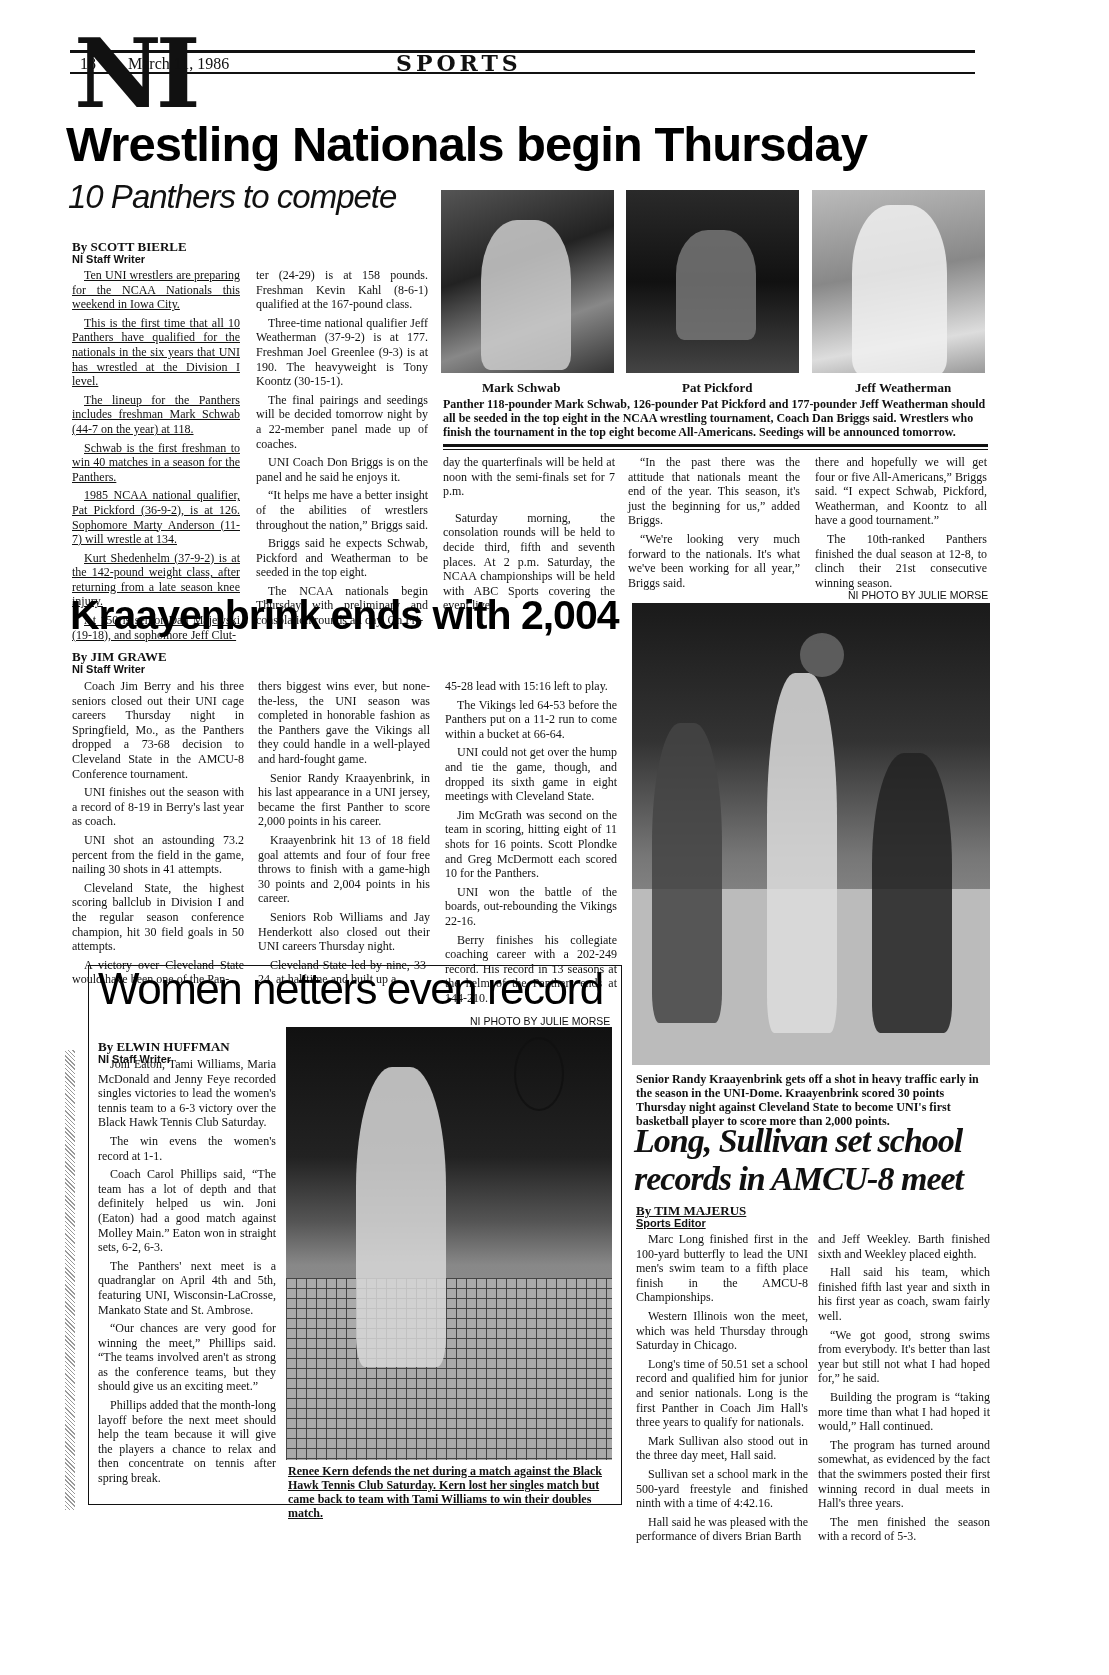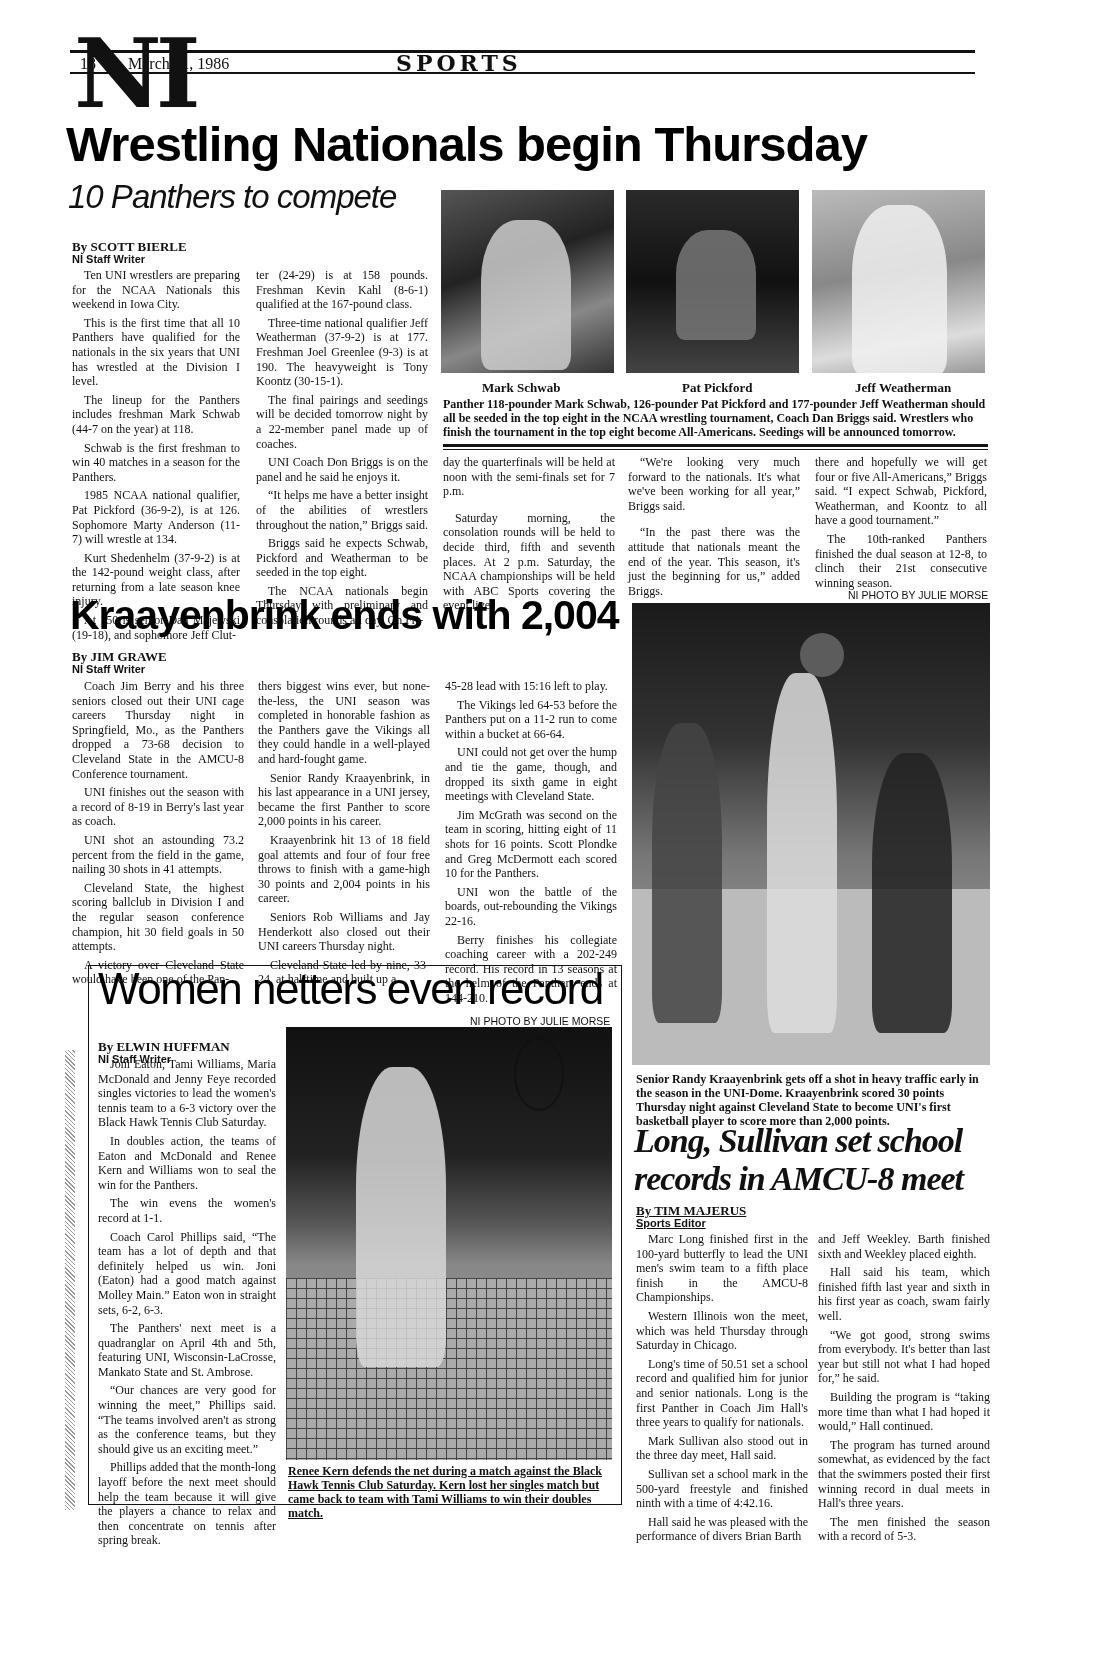--- a/index.html
+++ b/index.html
@@ -40,21 +40,21 @@
 <div class="abs section" style="left:396px;top:50px;">SPORTS</div>
 
 <div class="abs hed" style="left:66px;top:116px;font-size:49px;">Wrestling Nationals begin Thursday</div>
 <div class="abs dek" style="left:68px;top:178px;">10 Panthers to compete</div>
 
 <div class="abs byline" style="left:72px;top:240px;">
   <div>By SCOTT BIERLE</div>
   <div class="role">NI Staff Writer</div>
 </div>
 
-<div class="abs col" style="left:72px;top:268px;width:168px;">
+<div class="abs col" style="left:72px;top:268px;width:168px;text-decoration:underline;">
   <p>Ten UNI wrestlers are preparing for the NCAA Nationals this weekend in Iowa City.</p>
   <p>This is the first time that all 10 Panthers have qualified for the nationals in the six years that UNI has wrestled at the Division I level.</p>
   <p>The lineup for the Panthers includes freshman Mark Schwab (44-7 on the year) at 118.</p>
   <p>Schwab is the first freshman to win 40 matches in a season for the Panthers.</p>
   <p>1985 NCAA national qualifier, Pat Pickford (36-9-2), is at 126. Sophomore Marty Anderson (11-7) will wrestle at 134.</p>
   <p>Kurt Shedenhelm (37-9-2) is at the 142-pound weight class, after returning from a late season knee injury.</p>
   <p>At 150 is senior Dan Majewski (19-18), and sophomore Jeff Clut-</p>
 </div>
 <div class="abs col" style="left:256px;top:268px;width:172px;font-family:Liberation Serif, serif;">
   <p style="text-indent:0">ter (24-29) is at 158 pounds. Freshman Kevin Kahl (8-6-1) qualified at the 167-pound class.</p>
@@ -82,22 +82,22 @@
 <div class="abs cap" style="left:443px;top:397px;width:545px;">Panther 118-pounder Mark Schwab, 126-pounder Pat Pickford and 177-pounder Jeff Weatherman should all be seeded in the top eight in the NCAA wrestling tournament, Coach Dan Briggs said. Wrestlers who finish the tournament in the top eight become All-Americans. Seedings will be announced tomorrow.</div>
 
 <div class="rule" style="left:443px;top:444px;width:545px;height:3px;"></div>
 <div class="rule" style="left:443px;top:449px;width:545px;height:1px;"></div>
 
 <div class="abs col" style="left:443px;top:455px;width:172px;">
   <p style="text-indent:0;margin-bottom:12px;">day the quarterfinals will be held at noon with the semi-finals set for 7 p.m.</p>
   <p>Saturday morning, the consolation rounds will be held to decide third, fifth and seventh places. At 2 p.m. Saturday, the NCAA championships will be held with ABC Sports covering the event live.</p>
 </div>
 <div class="abs col" style="left:628px;top:455px;width:172px;">
+  <p>“In the past there was the attitude that nationals meant the end of the year. This season, it's just the beginning for us,” added Briggs.</p>
   <p style="margin-bottom:12px;">“We're looking very much forward to the nationals. It's what we've been working for all year,” Briggs said.</p>
-  <p>“In the past there was the attitude that nationals meant the end of the year. This season, it's just the beginning for us,” added Briggs.</p>
   <p>“Anything can happen down</p>
 </div>
 <div class="abs col" style="left:815px;top:455px;width:172px;">
   <p style="text-indent:0">there and hopefully we will get four or five All-Americans,” Briggs said. “I expect Schwab, Pickford, Weatherman, and Koontz to all have a good tournament.”</p>
   <p>The 10th-ranked Panthers finished the dual season at 12-8, to clinch their 21st consecutive winning season.</p>
 </div>
 
 <div class="abs hed" style="left:70px;top:592px;font-size:41px;">Kraayenbrink ends with 2,004</div>
 <div class="abs credit" style="left:848px;top:589px;">NI PHOTO BY JULIE MORSE</div>
 
@@ -142,21 +142,20 @@
 <div class="shade"></div>
 <div class="abs hed" style="left:98px;top:964px;font-size:44px;font-weight:normal;letter-spacing:-1.5px;">Women netters even record</div>
 <div class="abs credit" style="left:470px;top:1015px;">NI PHOTO BY JULIE MORSE</div>
 
 <div class="abs byline" style="left:98px;top:1040px;">
   <div>By ELWIN HUFFMAN</div>
   <div class="role">NI Staff Writer</div>
 </div>
 <div class="abs col" style="left:98px;top:1057px;width:178px;">
   <p>Joni Eaton, Tami Williams, Maria McDonald and Jenny Feye recorded singles victories to lead the women's tennis team to a 6-3 victory over the Black Hawk Tennis Club Saturday.</p>
-  <p>In doubles action, the teams of Eaton and McDonald and Renee Kern and Williams won to seal the win for the Panthers.</p>
   <p>The win evens the women's record at 1-1.</p>
   <p>Coach Carol Phillips said, “The team has a lot of depth and that definitely helped us win. Joni (Eaton) had a good match against Molley Main.” Eaton won in straight sets, 6-2, 6-3.</p>
   <p>The Panthers' next meet is a quadranglar on April 4th and 5th, featuring UNI, Wisconsin-LaCrosse, Mankato State and St. Ambrose.</p>
   <p>“Our chances are very good for winning the meet,” Phillips said. “The teams involved aren't as strong as the conference teams, but they should give us an exciting meet.”</p>
   <p>Phillips added that the month-long layoff before the next meet should help the team because it will give the players a chance to relax and then concentrate on tennis after spring break.</p>
 </div>
 
 <div class="photo light" style="left:286px;top:1027px;width:326px;height:433px;background:linear-gradient(180deg,#111 0%,#222 30%,#555 45%,#888 55%,#999 100%);">
   <div class="net"></div>
   <div class="figure" style="left:70px;top:40px;width:90px;height:300px;background:#d8d8d8;"></div>

